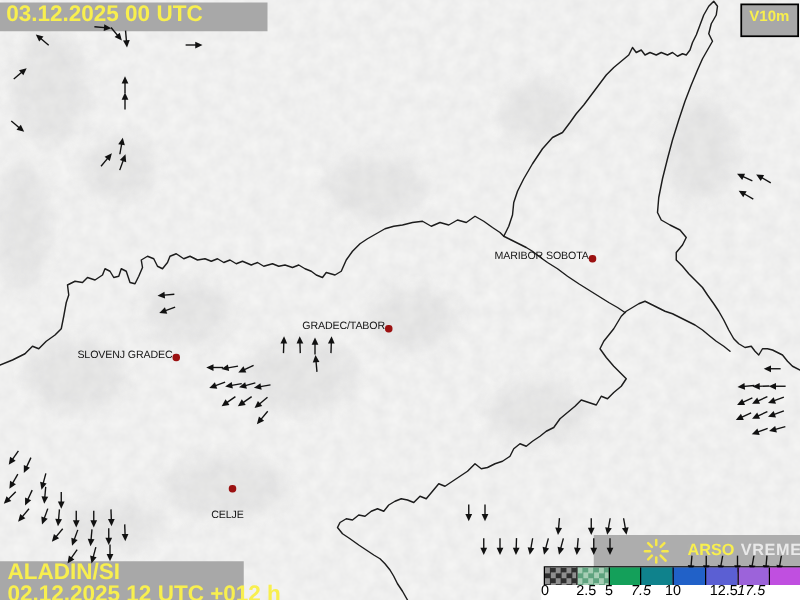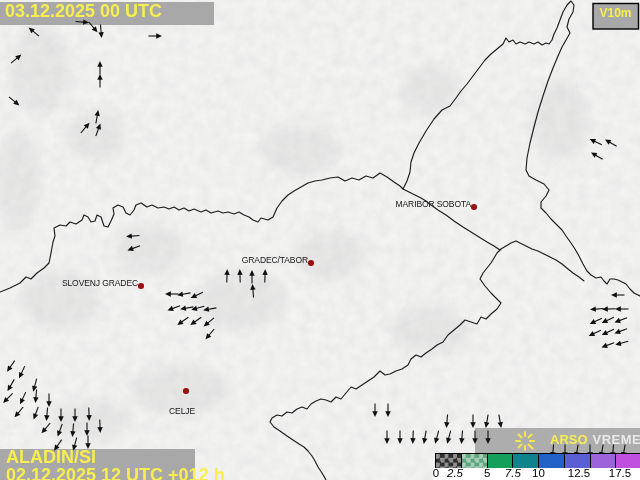--- a/index.html
+++ b/index.html
@@ -458,27 +458,27 @@
       <div class="seg" style="background: repeating-conic-gradient(rgb(95, 163, 127) 0%, rgb(95, 163, 127) 25%, rgb(166, 206, 181) 0%, rgb(166, 206, 181) 50%) 0% 0% / 8.6px 8.6px;"></div>
       <div class="seg" style="background: rgb(20, 160, 90);"></div>
       <div class="seg" style="background: rgb(15, 130, 140);"></div>
       <div class="seg" style="background: rgb(33, 97, 200);"></div>
       <div class="seg" style="background: rgb(91, 95, 211);"></div>
       <div class="seg" style="background: rgb(156, 99, 218);"></div>
       <div class="seg" style="background: rgb(192, 79, 224);"></div>
     </div>
   <div id="legend-ticks">
       <span class="tick" style="left: 3px;">0</span>
-      <span class="tick" style="left: 22px; font-style: italic;">2.5</span>
+      <span class="tick" style="left: 36px;">2.5</span>
       <span class="tick" style="left: 54.2px;">5</span>
       <span class="tick" style="left: 79.8px; font-style: italic;">7.5</span>
       <span class="tick" style="left: 105.4px;">10</span>
       <span class="tick" style="left: 146px;">12.5</span>
       <span class="tick" style="left: 156.6px; margin-top: 36px;">15</span>
-      <span class="tick" style="left: 187px;">17.5</span>
+      <span class="tick" style="left: 168px; font-style: italic;">17.5</span>
     </div>
 
   <div id="cities">
       <div class="city-label" style="left: 471px; top: 209px;">MARIBOR SOBOTA</div>
       <div class="city-dot" style="background: rgb(155, 17, 17); left: 471.25px; top: 204.25px;"></div>
       <div class="city-label" style="left: 308px; top: 265px;">GRADEC/TABOR</div>
       <div class="city-dot" style="background: rgb(155, 17, 17); left: 308.25px; top: 260.25px;"></div>
       <div class="city-label" style="left: 138px; top: 288px;">SLOVENJ GRADEC</div>
       <div class="city-dot" style="background: rgb(155, 17, 17); left: 138.25px; top: 283.25px;"></div>
       <div class="city-label" style="left: 183px; top: 416px; margin-left: 12px;">CELJE</div>

